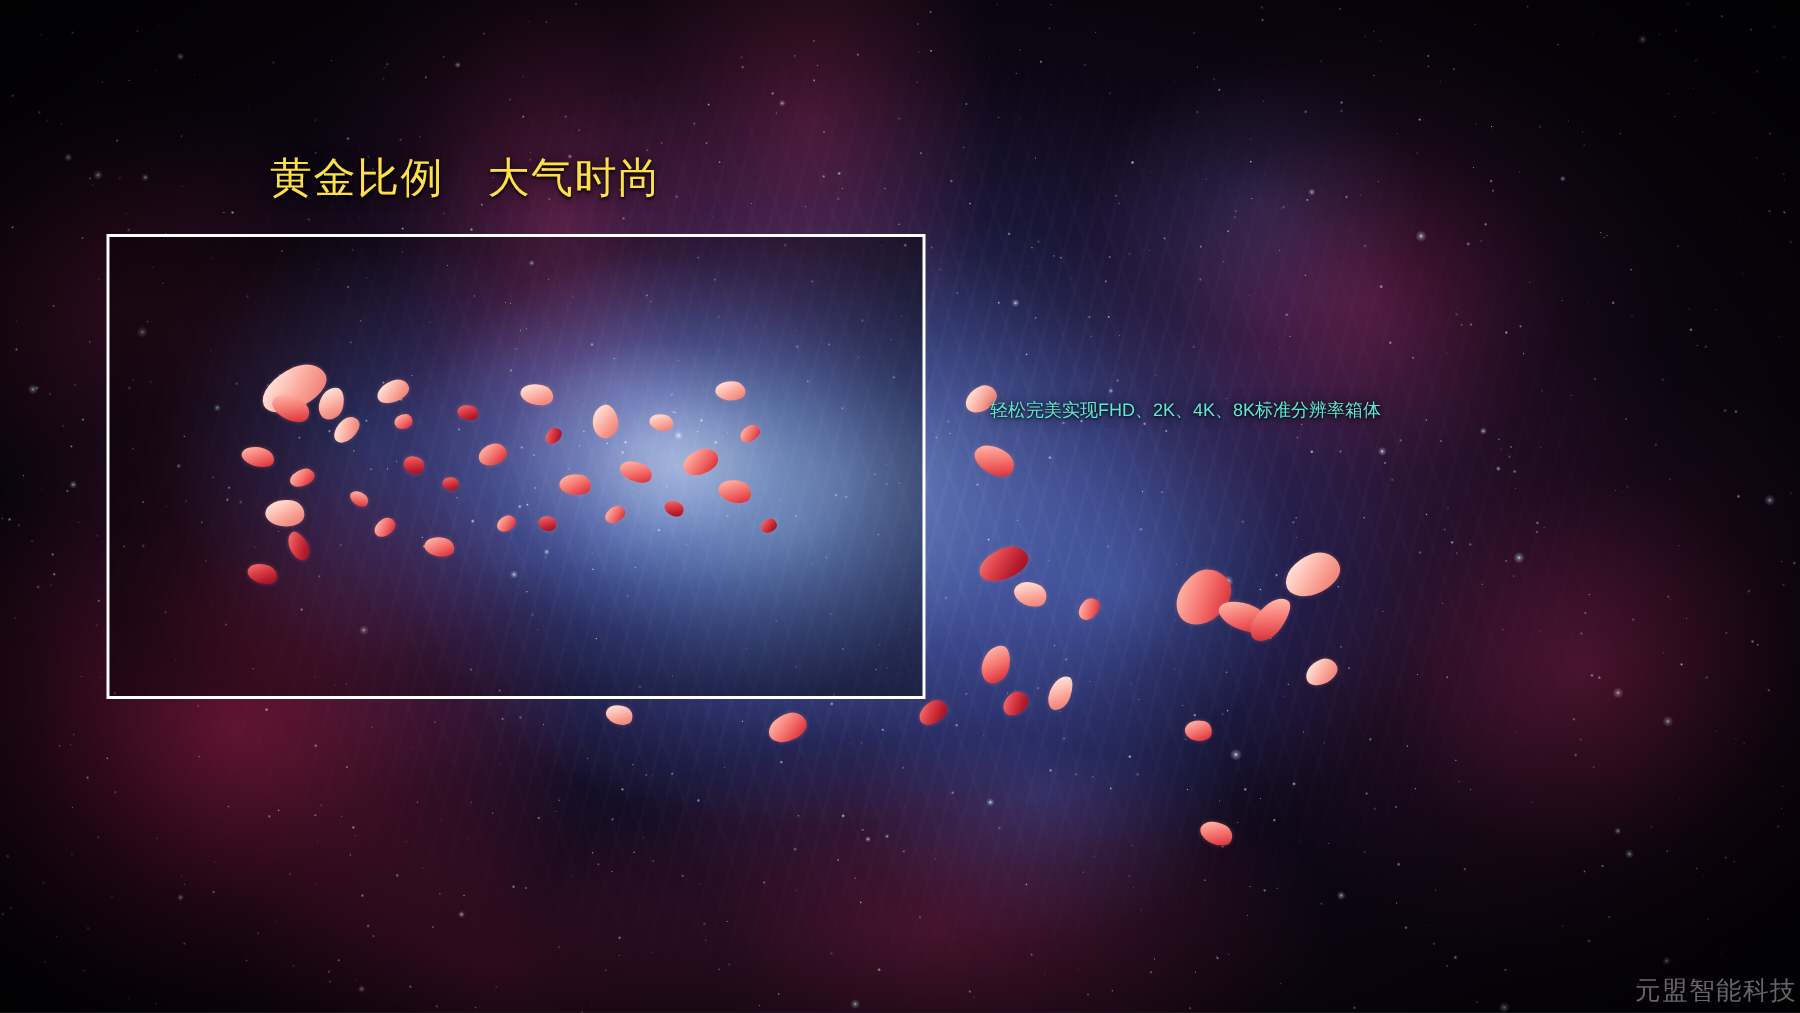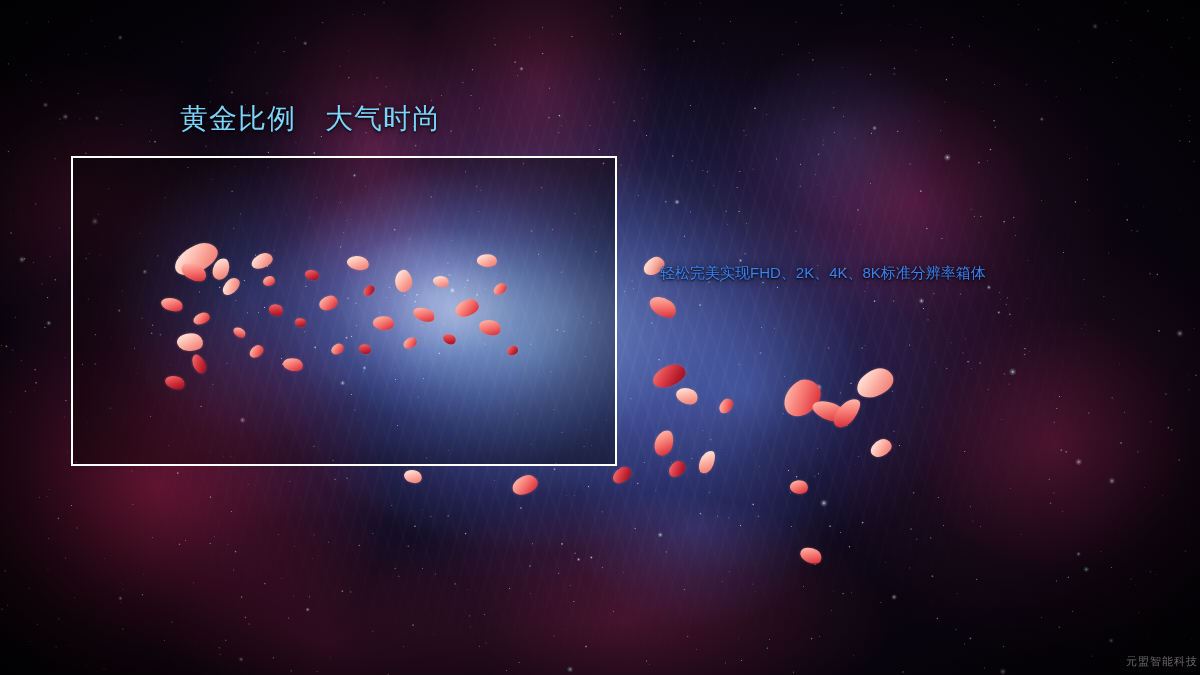--- a/index.html
+++ b/index.html
@@ -138,43 +138,43 @@
       #f28a84 0%, #e0434a 38%, #b51b2c 72%, #8c1222 100%);
   }
 
   
   #slide-title {
     position: absolute;
     left: 180px;
     top: 102px;
     font-size: 28px;
     line-height: 34px;
-    color: #7dd3fc;
+    color: #fde047;
     letter-spacing: 1px;
     white-space: pre;
     text-shadow: 0 0 10px rgba(0,0,0,0.75), 0 1px 2px rgba(0,0,0,0.9);
   }
   #body-copy {
     position: absolute;
     left: 660px;
     top: 252px;
     width: 500px;
   }
   .copy-line {
-    font-size: 15px;
+    font-size: 12px;
     line-height: 42px;
-    color: #3b82f6;
+    color: #5eead4;
     white-space: pre;
     text-shadow: 0 0 9px rgba(0,0,0,0.8), 0 1px 2px rgba(0,0,0,0.95);
   }
   #watermark {
     position: absolute;
     right: 2px;
     bottom: 3px;
-    font-size: 11px;
+    font-size: 17px;
     line-height: 22px;
     color: rgba(205,200,205,0.50);
     letter-spacing: 1px;
     white-space: pre;
   }
 </style>
 </head>
 <body>
 
 <div id="slide">

